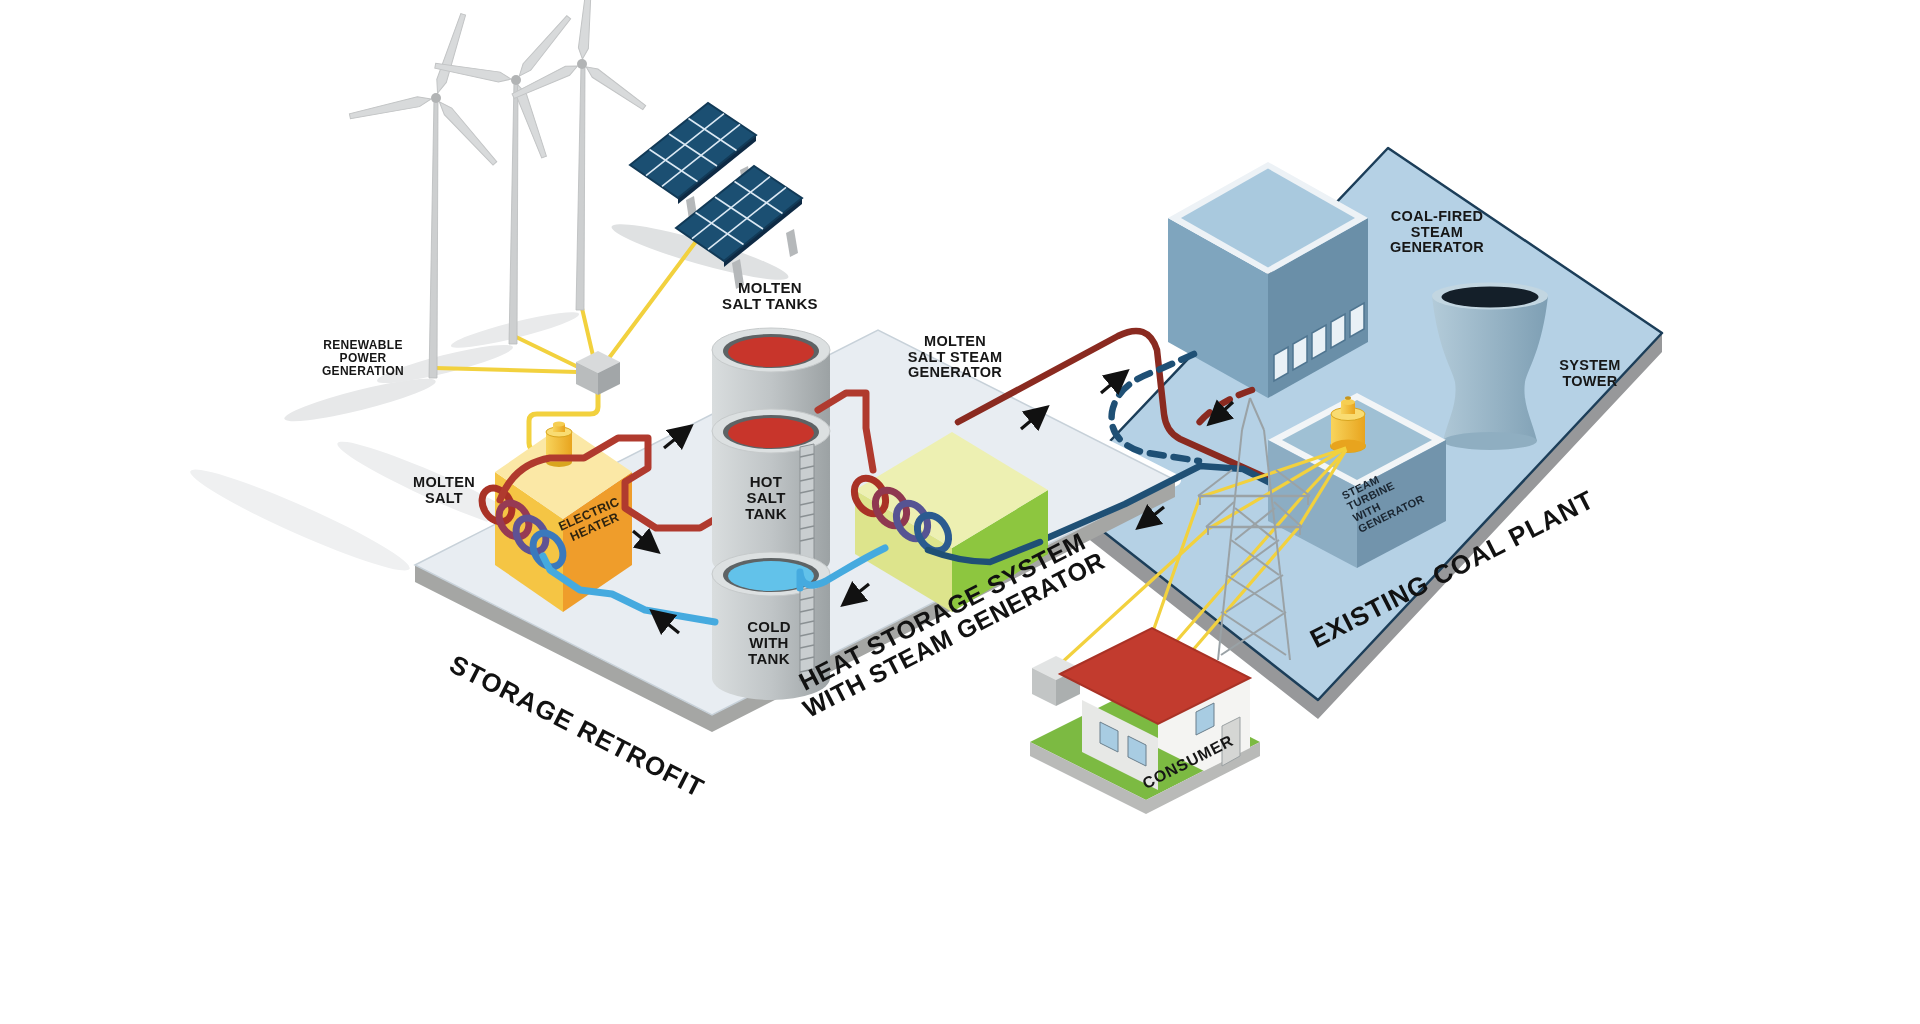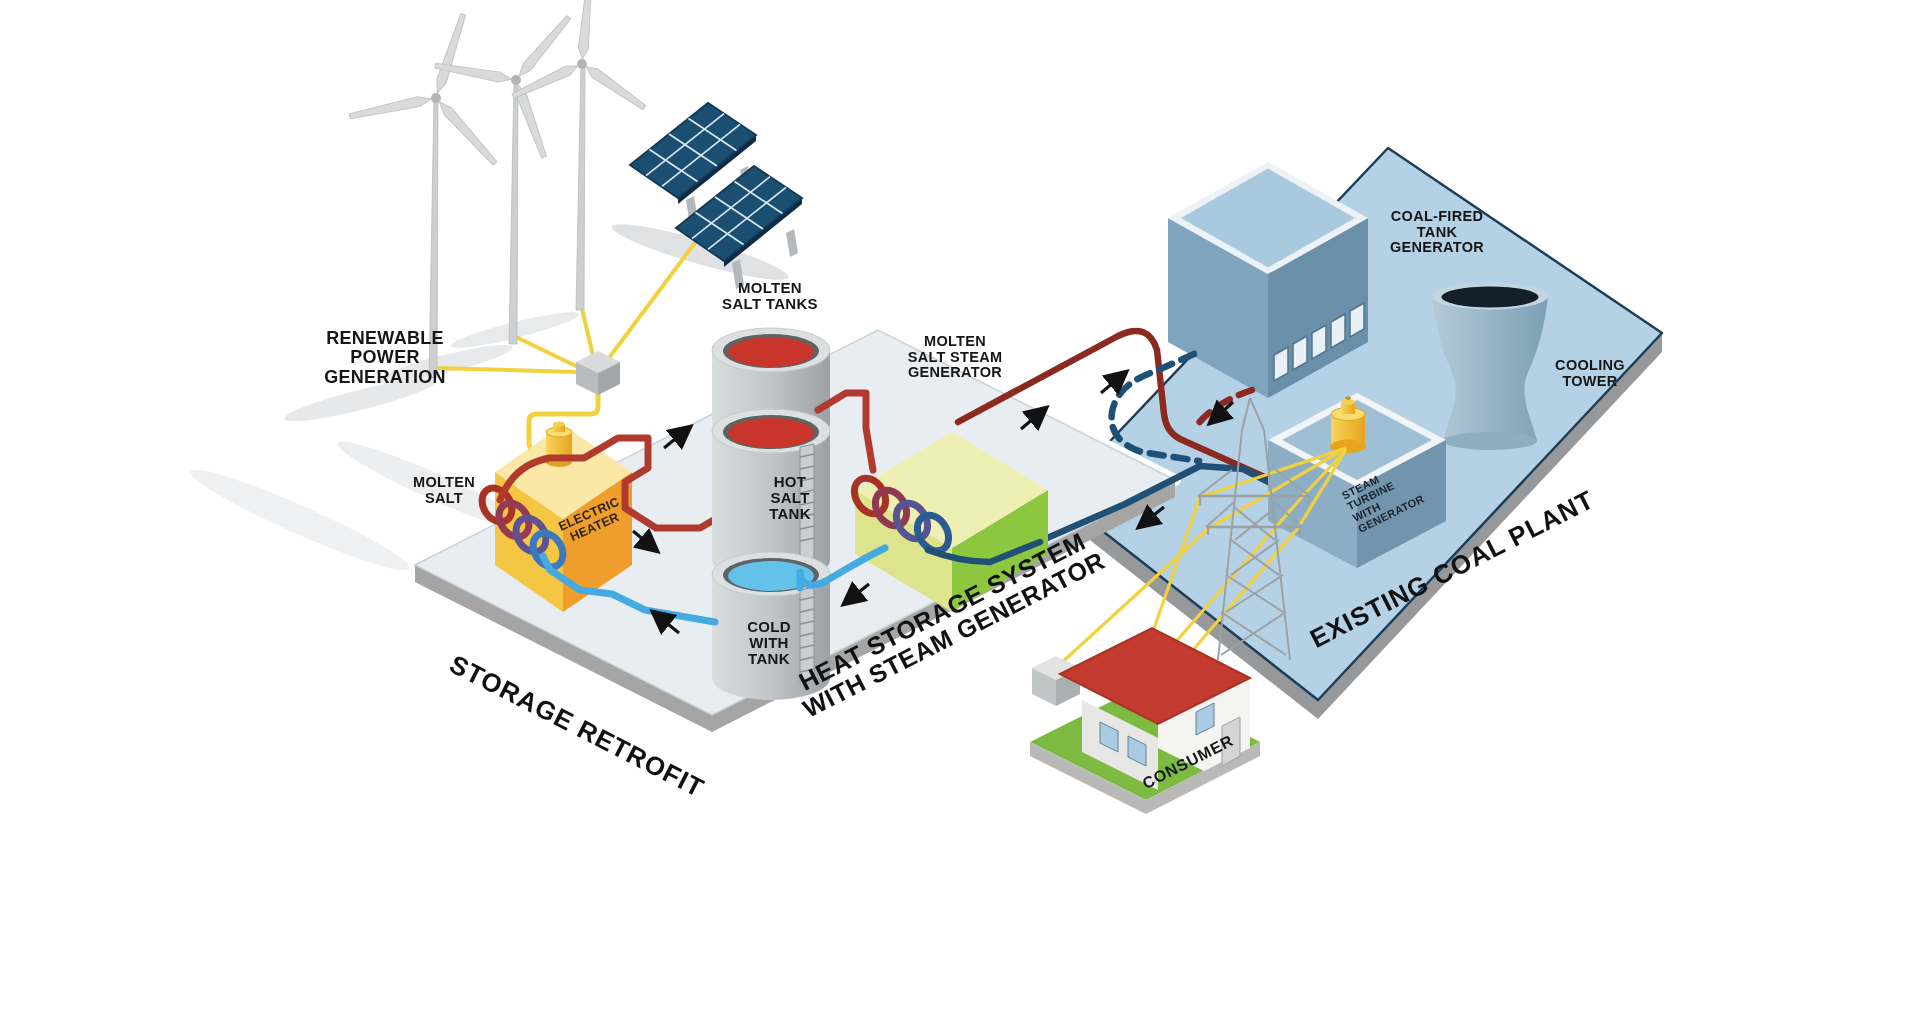--- a/index.html
+++ b/index.html
@@ -2,26 +2,26 @@
 <html><head>
 <meta charset="utf-8">
 <style>
   html,body{margin:0;padding:0;background:#fff;}
   #stage{position:relative;width:1920px;height:1024px;background:#fff;overflow:hidden;
          font-family:"Liberation Sans",sans-serif;}
   #art{position:absolute;left:0;top:0;}
   .lbl{position:absolute;font-family:"Liberation Sans",sans-serif;font-weight:bold;
        color:#161616;text-align:center;white-space:pre-line;line-height:1.08;
        letter-spacing:.3px;transform:translate(-50%,-50%);z-index:5;}
-  .l-renewable{left:363px;top:358px;font-size:18px;margin-left:22px;}
+  .l-renewable{left:363px;top:358px;font-size:12px;}
   .l-tanks{left:770px;top:296px;font-size:15px;}
   .l-moltensalt{left:444px;top:491px;font-size:14.5px;}
   .l-heater{left:592px;top:521px;font-size:12.5px;color:#2e2410;
             transform:translate(-50%,-50%) rotate(-24deg);}
-  .l-hot{left:766px;top:498px;font-size:15px;margin-left:24px;}
+  .l-hot{left:766px;top:498px;font-size:15px;}
   .l-cold{left:769px;top:643px;font-size:15px;}
   .l-msg{left:955px;top:357px;font-size:14.5px;}
   .l-coalfired{left:1437px;top:232px;font-size:14.5px;}
   .l-cooling{left:1590px;top:374px;font-size:14.5px;}
   .l-turbine{left:1383px;top:497px;font-size:11px;text-align:left;line-height:1.12;
              transform:translate(-50%,-50%) rotate(-26deg);color:#1a2530;}
   .l-storage{left:577px;top:726px;font-size:26px;letter-spacing:1px;color:#111;
              transform:translate(-50%,-50%) rotate(27deg);}
   .l-heatstorage{left:948px;top:623px;font-size:25px;letter-spacing:.6px;color:#111;line-height:1.05;
              transform:translate(-50%,-50%) rotate(-27deg);}
@@ -370,23 +370,23 @@
   <div class="lbl l-hot">HOT
 SALT
 TANK</div>
   <div class="lbl l-cold">COLD
 WITH
 TANK</div>
   <div class="lbl l-msg">MOLTEN
 SALT STEAM
 GENERATOR</div>
   <div class="lbl l-coalfired">COAL-FIRED
-TANK
+STEAM
 GENERATOR</div>
-  <div class="lbl l-cooling">COOLING
+  <div class="lbl l-cooling">SYSTEM
 TOWER</div>
   <div class="lbl l-turbine">STEAM
 TURBINE
 WITH
 GENERATOR</div>
   <div class="lbl l-storage">STORAGE RETROFIT</div>
   <div class="lbl l-heatstorage">HEAT STORAGE SYSTEM
 WITH STEAM GENERATOR</div>
   <div class="lbl l-existing">EXISTING COAL PLANT</div>
   <div class="lbl l-consumer">CONSUMER</div>

